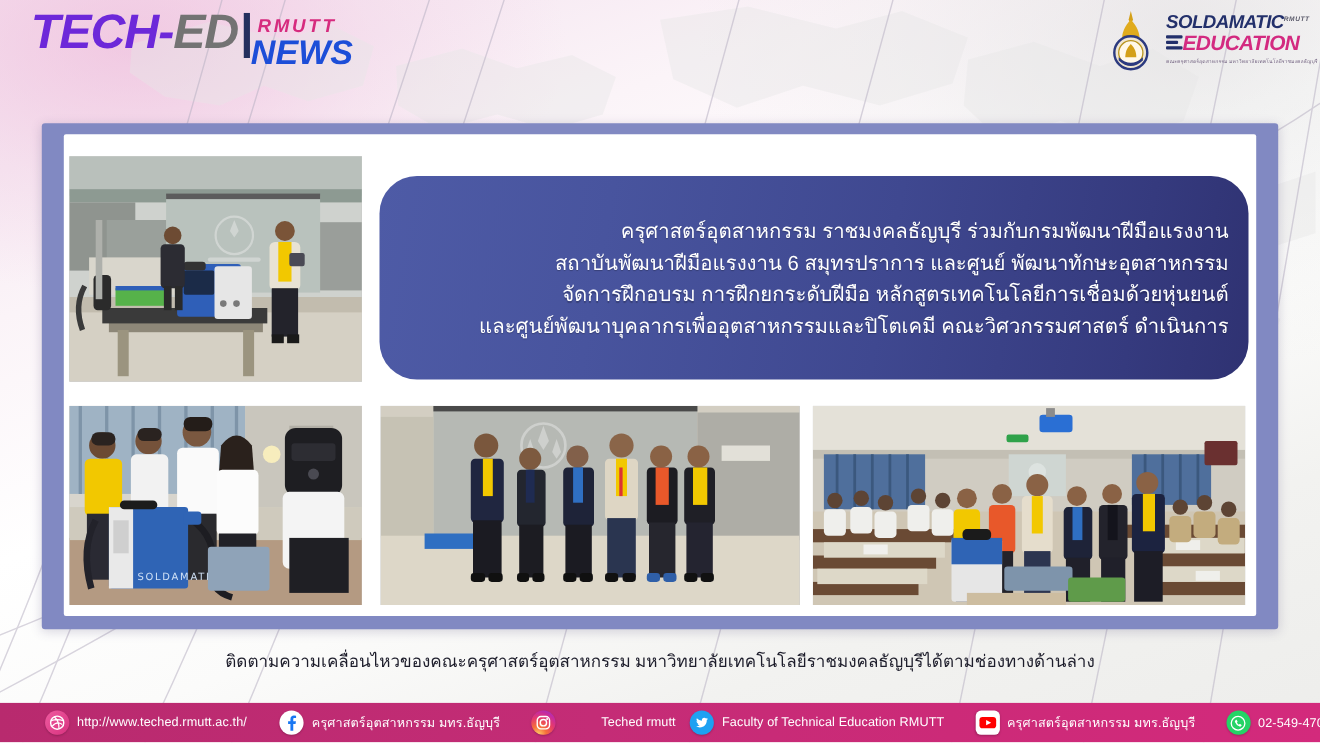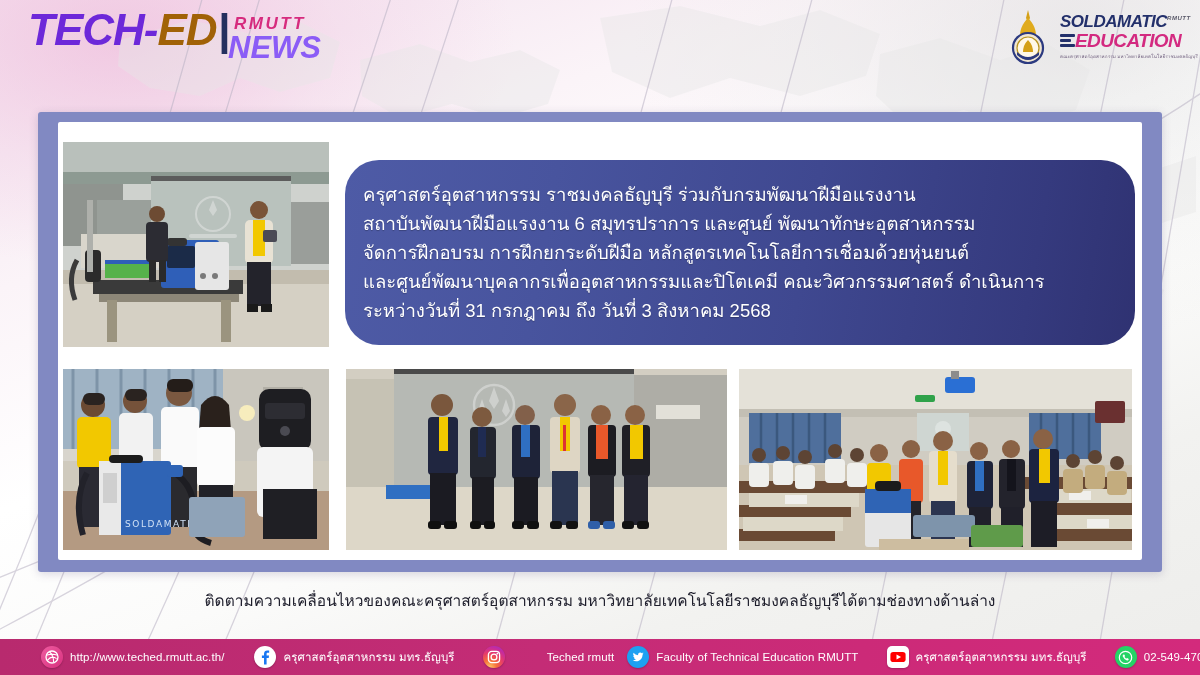--- a/index.html
+++ b/index.html
@@ -27,31 +27,31 @@
   .bg-map{position:absolute;left:0;top:0;width:1200px;height:400px;opacity:.40;}
   .bg-lines{position:absolute;left:0;top:0;width:1200px;height:675px;}
 
   
   .logo-left{position:absolute;left:28px;top:8px;width:300px;height:62px;}
   .ted-text{
     font-style:italic;font-weight:bold;letter-spacing:-1px;
     font-size:44px;line-height:44px;white-space:nowrap;
   }
   .ted-a{color:#6d28d9;}
-  .ted-b{color:#a16207;}
+  .ted-b{color:#737373;}
   .ted-bar{color:#24305e;font-weight:bold;padding:0 1px;}
   .rmutt-word{
     position:absolute;left:206px;top:6px;
     font-style:italic;font-weight:bold;font-size:17px;letter-spacing:2.5px;
     color:#d62b7e;white-space:nowrap;
   }
   .news-word{
     position:absolute;left:200px;top:22px;
     font-style:italic;font-weight:bold;font-size:31px;letter-spacing:0px;
-    color:#8b5cf6;white-space:nowrap;
+    color:#1d4ed8;white-space:nowrap;
   }
 
   .logo-right{position:absolute;right:16px;top:4px;width:190px;height:66px;}
   .seal{position:absolute;left:6px;top:4px;width:56px;height:58px;}
   .te-block{position:absolute;left:66px;top:6px;width:124px;}
   .te-line1{font-style:italic;font-weight:bold;font-size:17px;letter-spacing:-.5px;color:#23306b;white-space:nowrap;line-height:17px;}
   .te-rmutt{font-size:6px;letter-spacing:.5px;color:#5a5a6a;font-style:italic;font-weight:bold;vertical-align:super;}
   .te-line2{font-style:italic;font-weight:bold;font-size:19px;letter-spacing:-.6px;color:#d32a80;white-space:nowrap;line-height:20px;margin-top:1px;}
   .te-sub{font-size:4.6px;letter-spacing:.1px;color:#6b5a7a;white-space:nowrap;margin-top:2px;}
   .eq-glyph{display:inline-block;width:15px;vertical-align:-2px;}
@@ -74,32 +74,32 @@
   .photo svg{display:block;width:100%;height:100%;}
 
   
   .blue-panel{
     position:absolute;left:345px;top:160px;width:790px;height:185px;
     border-radius:34px;
     background:linear-gradient(100deg,#4e5ba6 0%,#48549e 26%,#3f4890 58%,#353a7e 86%,#2f3272 100%);
     display:flex;align-items:center;justify-content:center;
   }
   .blue-panel .lines{
-    width:100%;text-align:left;color:#ffffff;
+    width:100%;text-align:right;color:#ffffff;
     font-family:"Liberation Sans","DejaVu Sans",sans-serif;
     font-size:18.5px;line-height:29px;font-weight:400;
     padding:0 18px;box-sizing:border-box;
     text-shadow:0 1px 1px rgba(0,0,0,.25);
   }
   .blue-panel .lines div{white-space:nowrap;}
 
   
   .caption{
     position:absolute;left:0;top:588px;width:1200px;text-align:center;
-    font-size:15.5px;color:#1d1d2b;white-space:nowrap;
+    font-size:15.5px;color:#1d1d2b;white-space:nowrap;font-family:Liberation Serif, serif;
   }
 
   
   .footer{
     position:absolute;left:0;bottom:0;width:1200px;height:36px;
     background:linear-gradient(90deg,#b82a6e 0%,#c42c76 45%,#cc2a78 72%,#d32a7c 100%);
     display:flex;align-items:center;
   }
   .fitem{display:flex;align-items:center;white-space:nowrap;color:#ffffff;}
   .fico{
@@ -239,21 +239,20 @@
       </g>
     </svg>
   </div>
 
   <div class="blue-panel">
     <div class="lines">
       <div>ครุศาสตร์อุตสาหกรรม ราชมงคลธัญบุรี ร่วมกับกรมพัฒนาฝีมือแรงงาน</div>
       <div>สถาบันพัฒนาฝีมือแรงงาน 6 สมุทรปราการ และศูนย์ พัฒนาทักษะอุตสาหกรรม</div>
       <div>จัดการฝึกอบรม การฝึกยกระดับฝีมือ หลักสูตรเทคโนโลยีการเชื่อมด้วยหุ่นยนต์</div>
       <div>และศูนย์พัฒนาบุคลากรเพื่ออุตสาหกรรมและปิโตเคมี คณะวิศวกรรมศาสตร์ ดำเนินการ</div>
-      <div>ระหว่างวันที่ 31 กรกฎาคม ถึง วันที่ 3 สิงหาคม 2568</div>
     </div>
   </div>
 
   <div class="photo" style="left:63px;top:369px;width:266px;height:181px;">
     <svg viewBox="0 0 266 181" preserveAspectRatio="none">
       <rect width="266" height="181" fill="#d8d5cd"></rect>
       <rect x="0" y="0" width="160" height="80" fill="#9fb3c4"></rect>
       <g stroke="#7e94a8" stroke-width="3">
         <path d="M10 0 v80"></path>
           <path d="M34 0 v80"></path>

